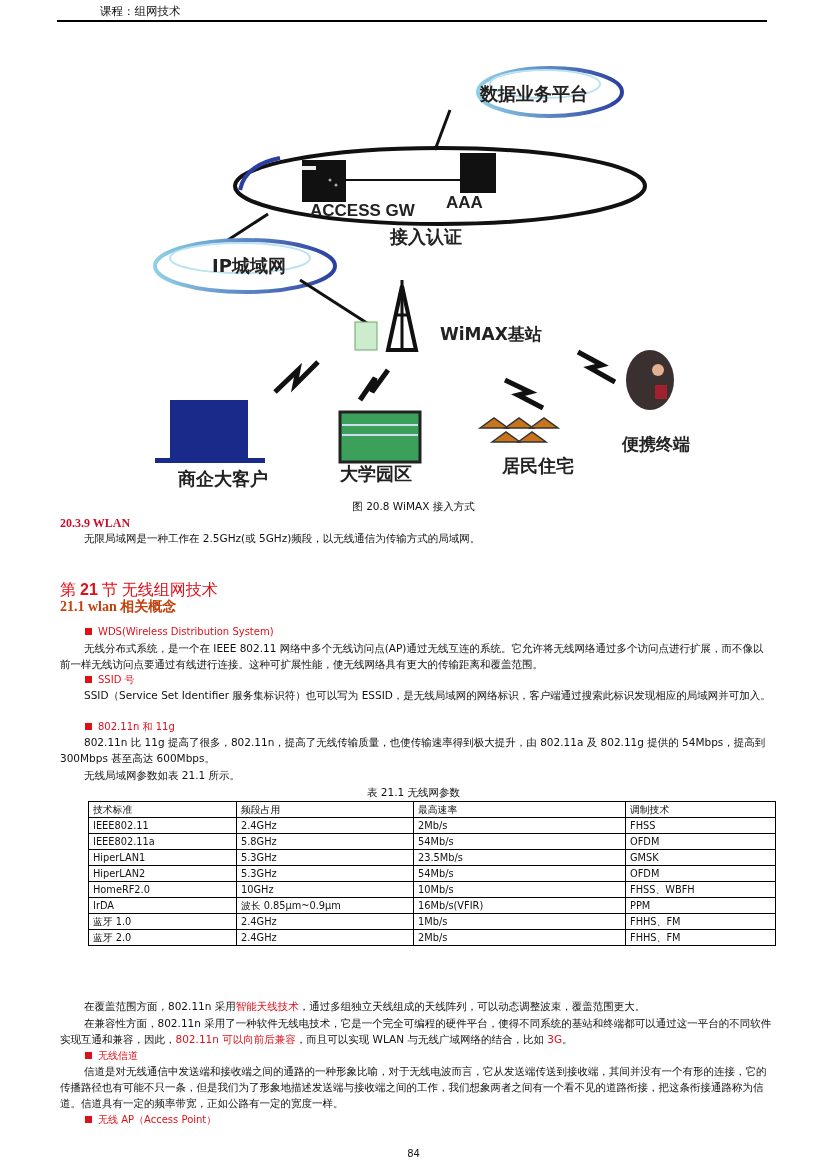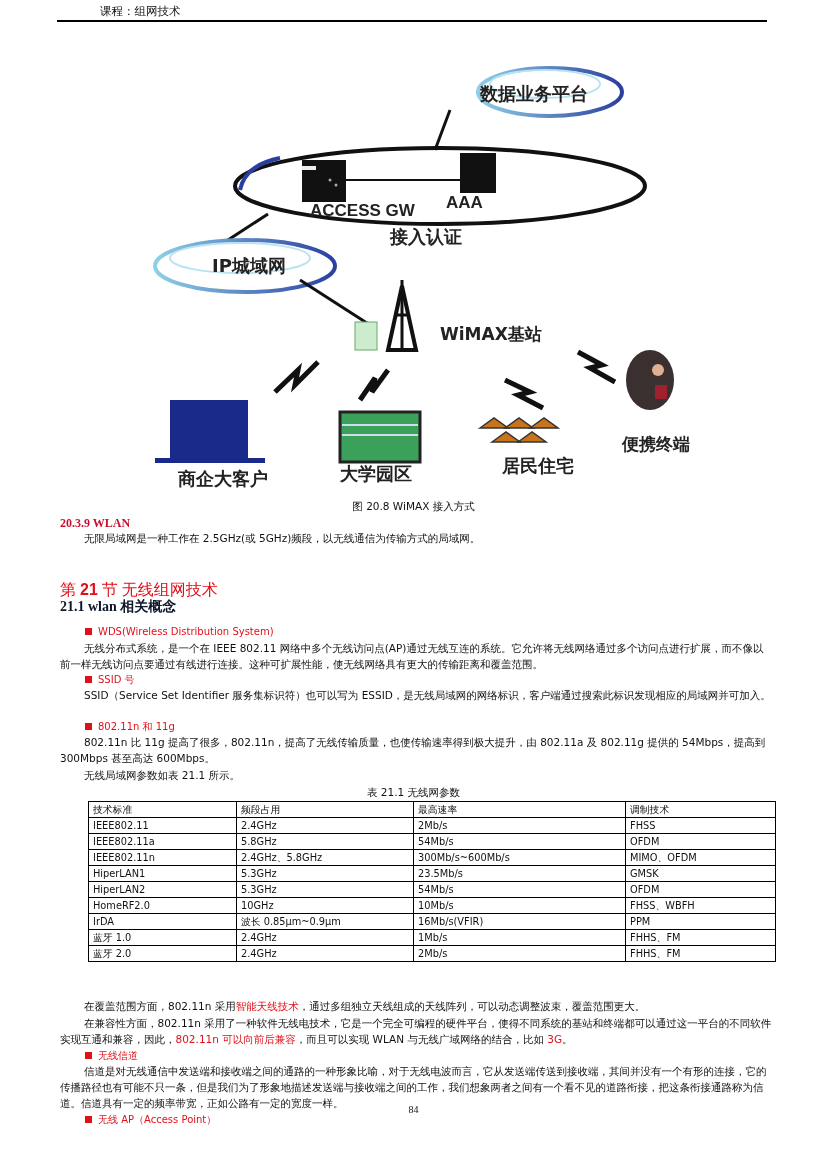--- a/index.html
+++ b/index.html
@@ -13,32 +13,32 @@
   .fig-caption { position:absolute; left:0; width:827px; top:500px; text-align:center; font-size:10.5px; }
 
   .red { color:#e0101a; }
   .sec-h3 { position:absolute; left:60px; top:516px; font-family:"Liberation Serif","DejaVu Serif",serif;
             font-weight:bold; font-size:12px; color:#c8102e; }
   .para { position:absolute; left:60px; width:712px; font-size:10.5px; line-height:16px; text-indent:24px; }
   .chap { position:absolute; left:60px; top:580px; font-family:"Liberation Serif","DejaVu Serif",serif;
           font-size:16px; color:#e0101a; }
   .chap b { font-family:"Liberation Sans",sans-serif; font-size:16px; }
   .sec-h2 { position:absolute; left:60px; top:598px; font-family:"Liberation Serif","DejaVu Serif",serif;
-            font-weight:bold; font-size:14px; color:#0f172a; }
+            font-weight:bold; font-size:14px; color:#c2410c; }
   .bullet { position:absolute; left:85px; font-size:10px; color:#e0101a; }
   .bullet .sq { display:inline-block; width:7px; height:7px; background:#e0101a; margin-right:6px; vertical-align:0px; }
 
   .tbl-caption { position:absolute; left:0; width:827px; top:786px; text-align:center; font-size:10.5px; }
   table.params { position:absolute; left:88px; top:801px; width:688px; border-collapse:collapse; font-size:9.8px; }
   table.params td, table.params th { border:1px solid #000; padding:0 4px; height:15px; line-height:15px; text-align:left; font-weight:normal; }
   table.params th:nth-child(1), table.params td:nth-child(1) { width:139px; }
   table.params th:nth-child(2), table.params td:nth-child(2) { width:168px; }
   table.params th:nth-child(3), table.params td:nth-child(3) { width:203px; }
 
-  .page-num { position:absolute; left:0; width:827px; top:1104px; text-align:center; font-size:10px;font-family:Liberation Serif, serif; }
+  .page-num { position:absolute; left:0; width:827px; top:1148px; text-align:center; font-size:10px; }
 </style>
 </head>
 <body>
 
 <div class="header-title">课程：组网技术</div>
 <div class="header-rule"></div>
 
 <div class="figure">
   <svg width="575" height="450" viewBox="0 0 575 450">
     <defs>
@@ -166,26 +166,20 @@
         <td>2Mb/s</td>
         <td>FHSS</td>
       </tr>
     <tr>
         <td>IEEE802.11a</td>
         <td>5.8GHz</td>
         <td>54Mb/s</td>
         <td>OFDM</td>
       </tr>
     <tr>
-        <td>IEEE802.11n</td>
-        <td>2.4GHz、5.8GHz</td>
-        <td>300Mb/s~600Mb/s</td>
-        <td>MIMO、OFDM</td>
-      </tr>
-    <tr>
         <td>HiperLAN1</td>
         <td>5.3GHz</td>
         <td>23.5Mb/s</td>
         <td>GMSK</td>
       </tr>
     <tr>
         <td>HiperLAN2</td>
         <td>5.3GHz</td>
         <td>54Mb/s</td>
         <td>OFDM</td>

